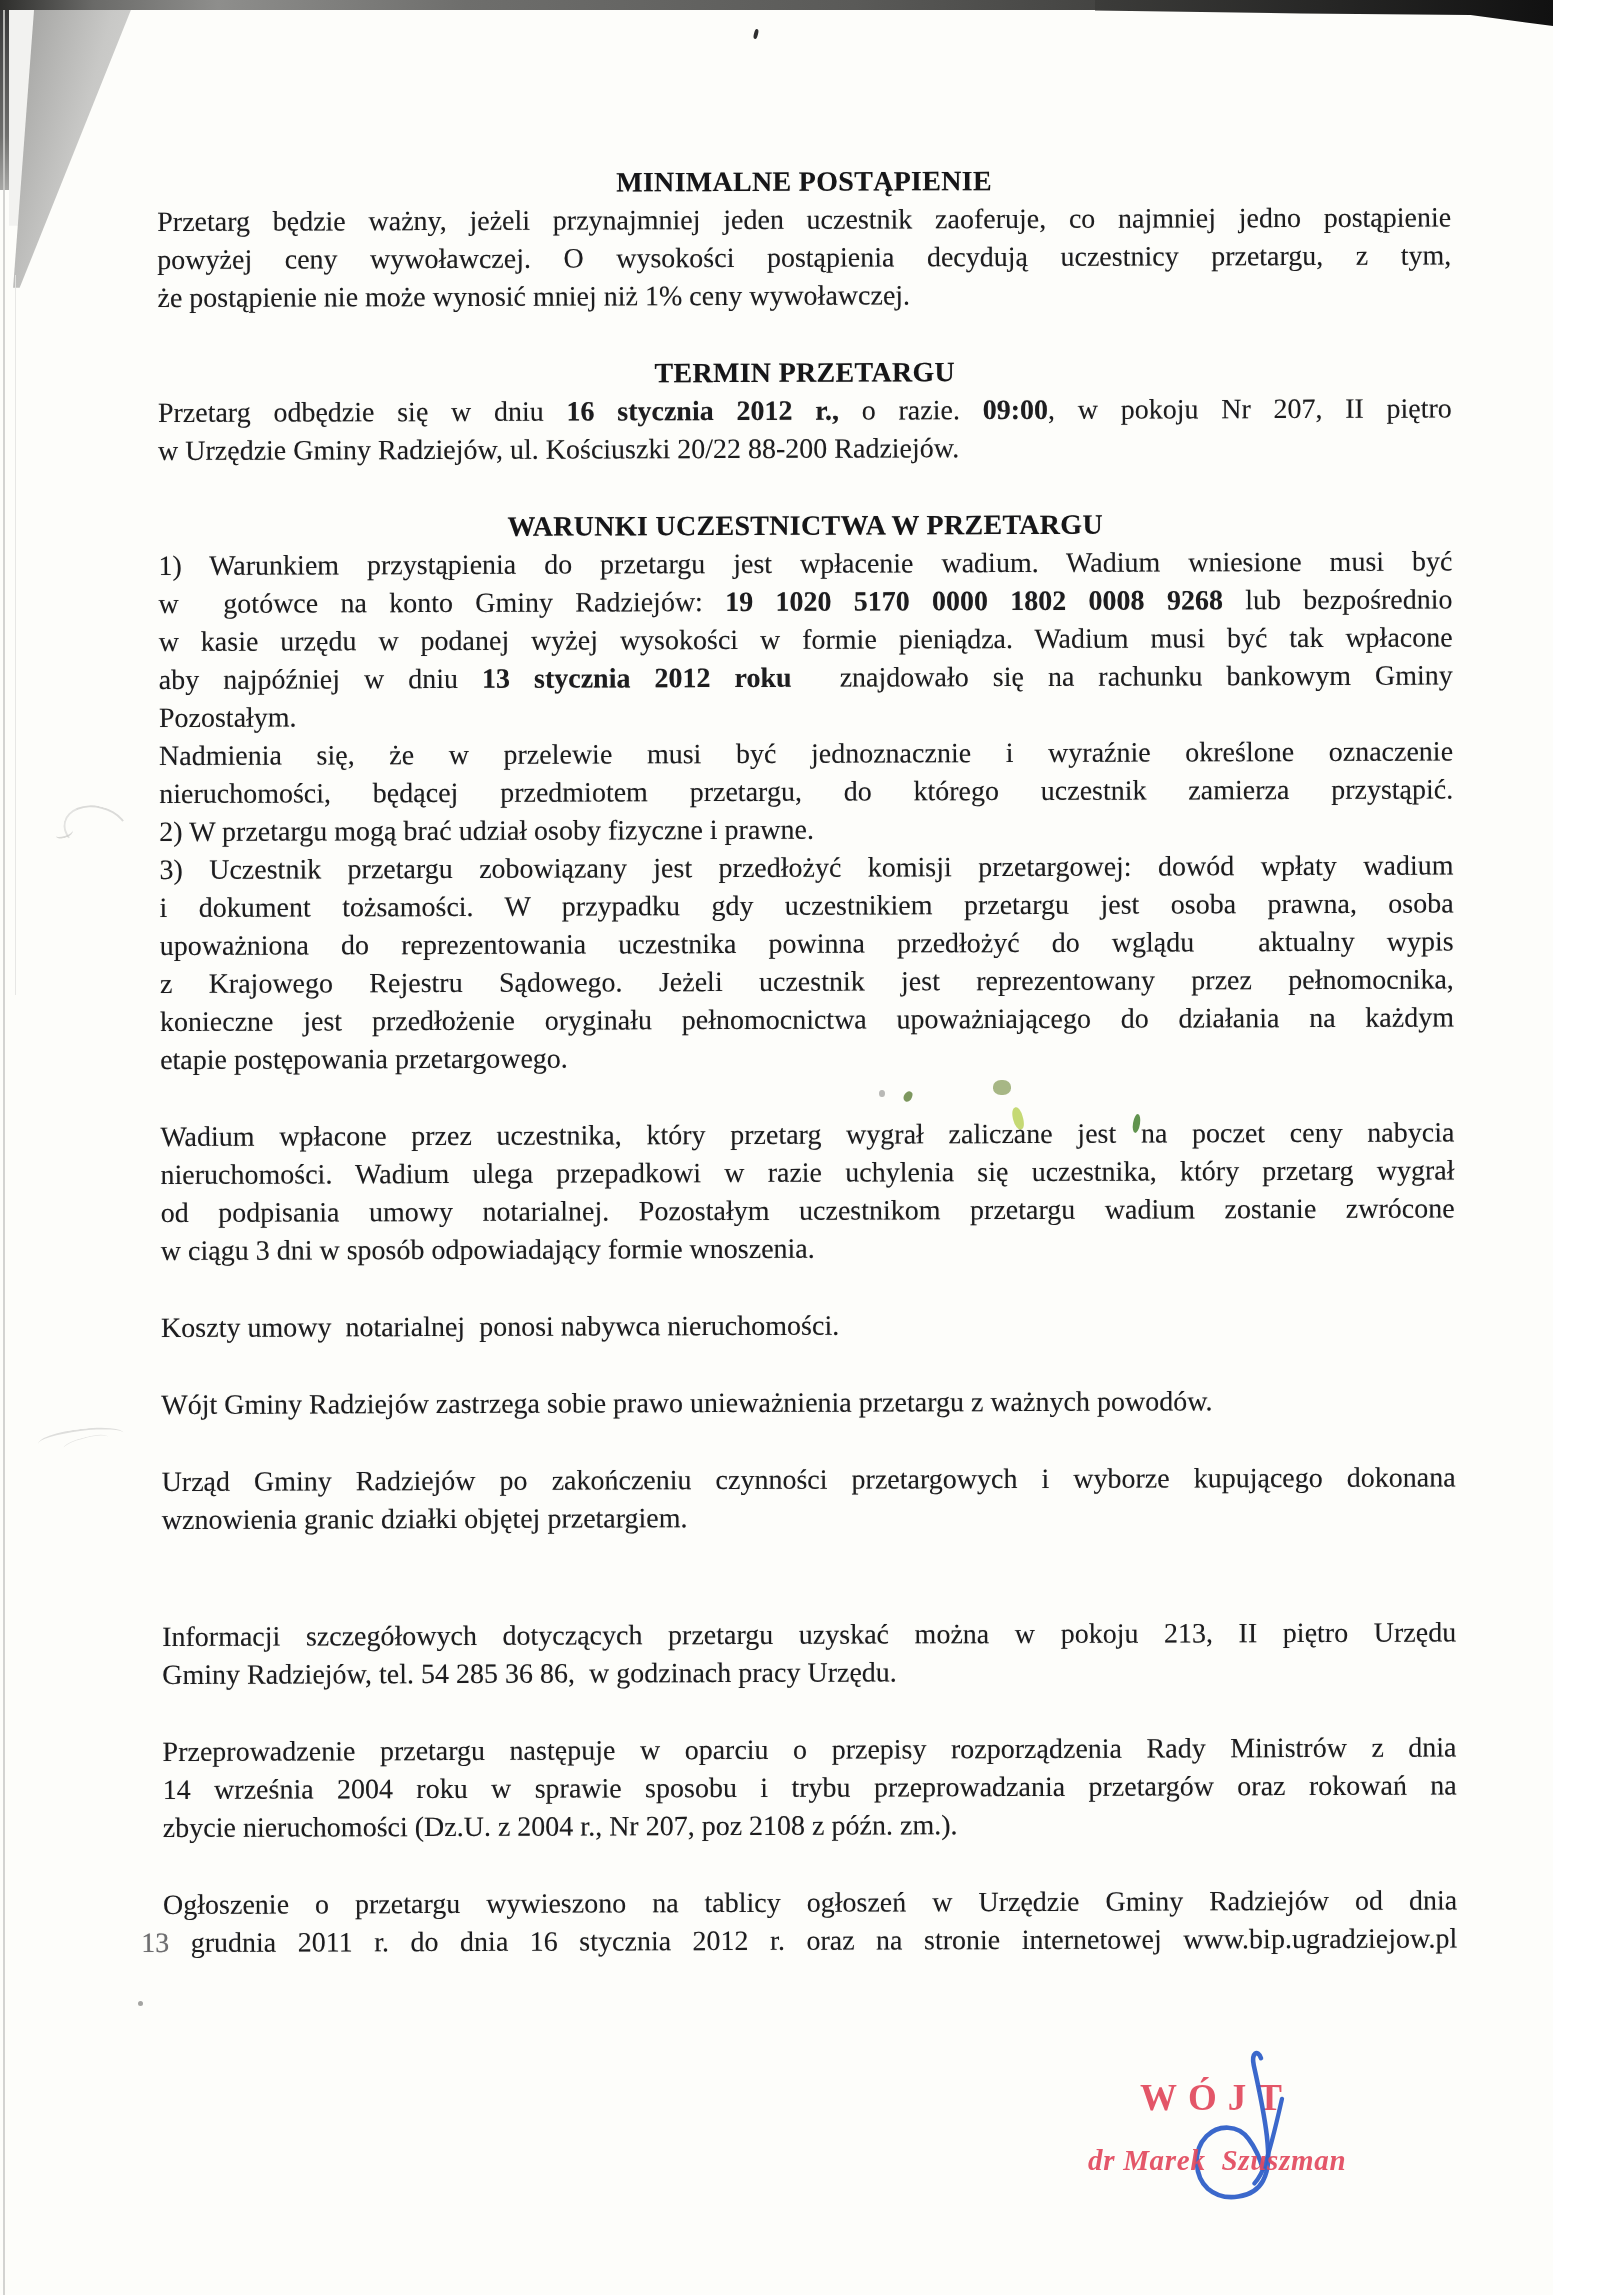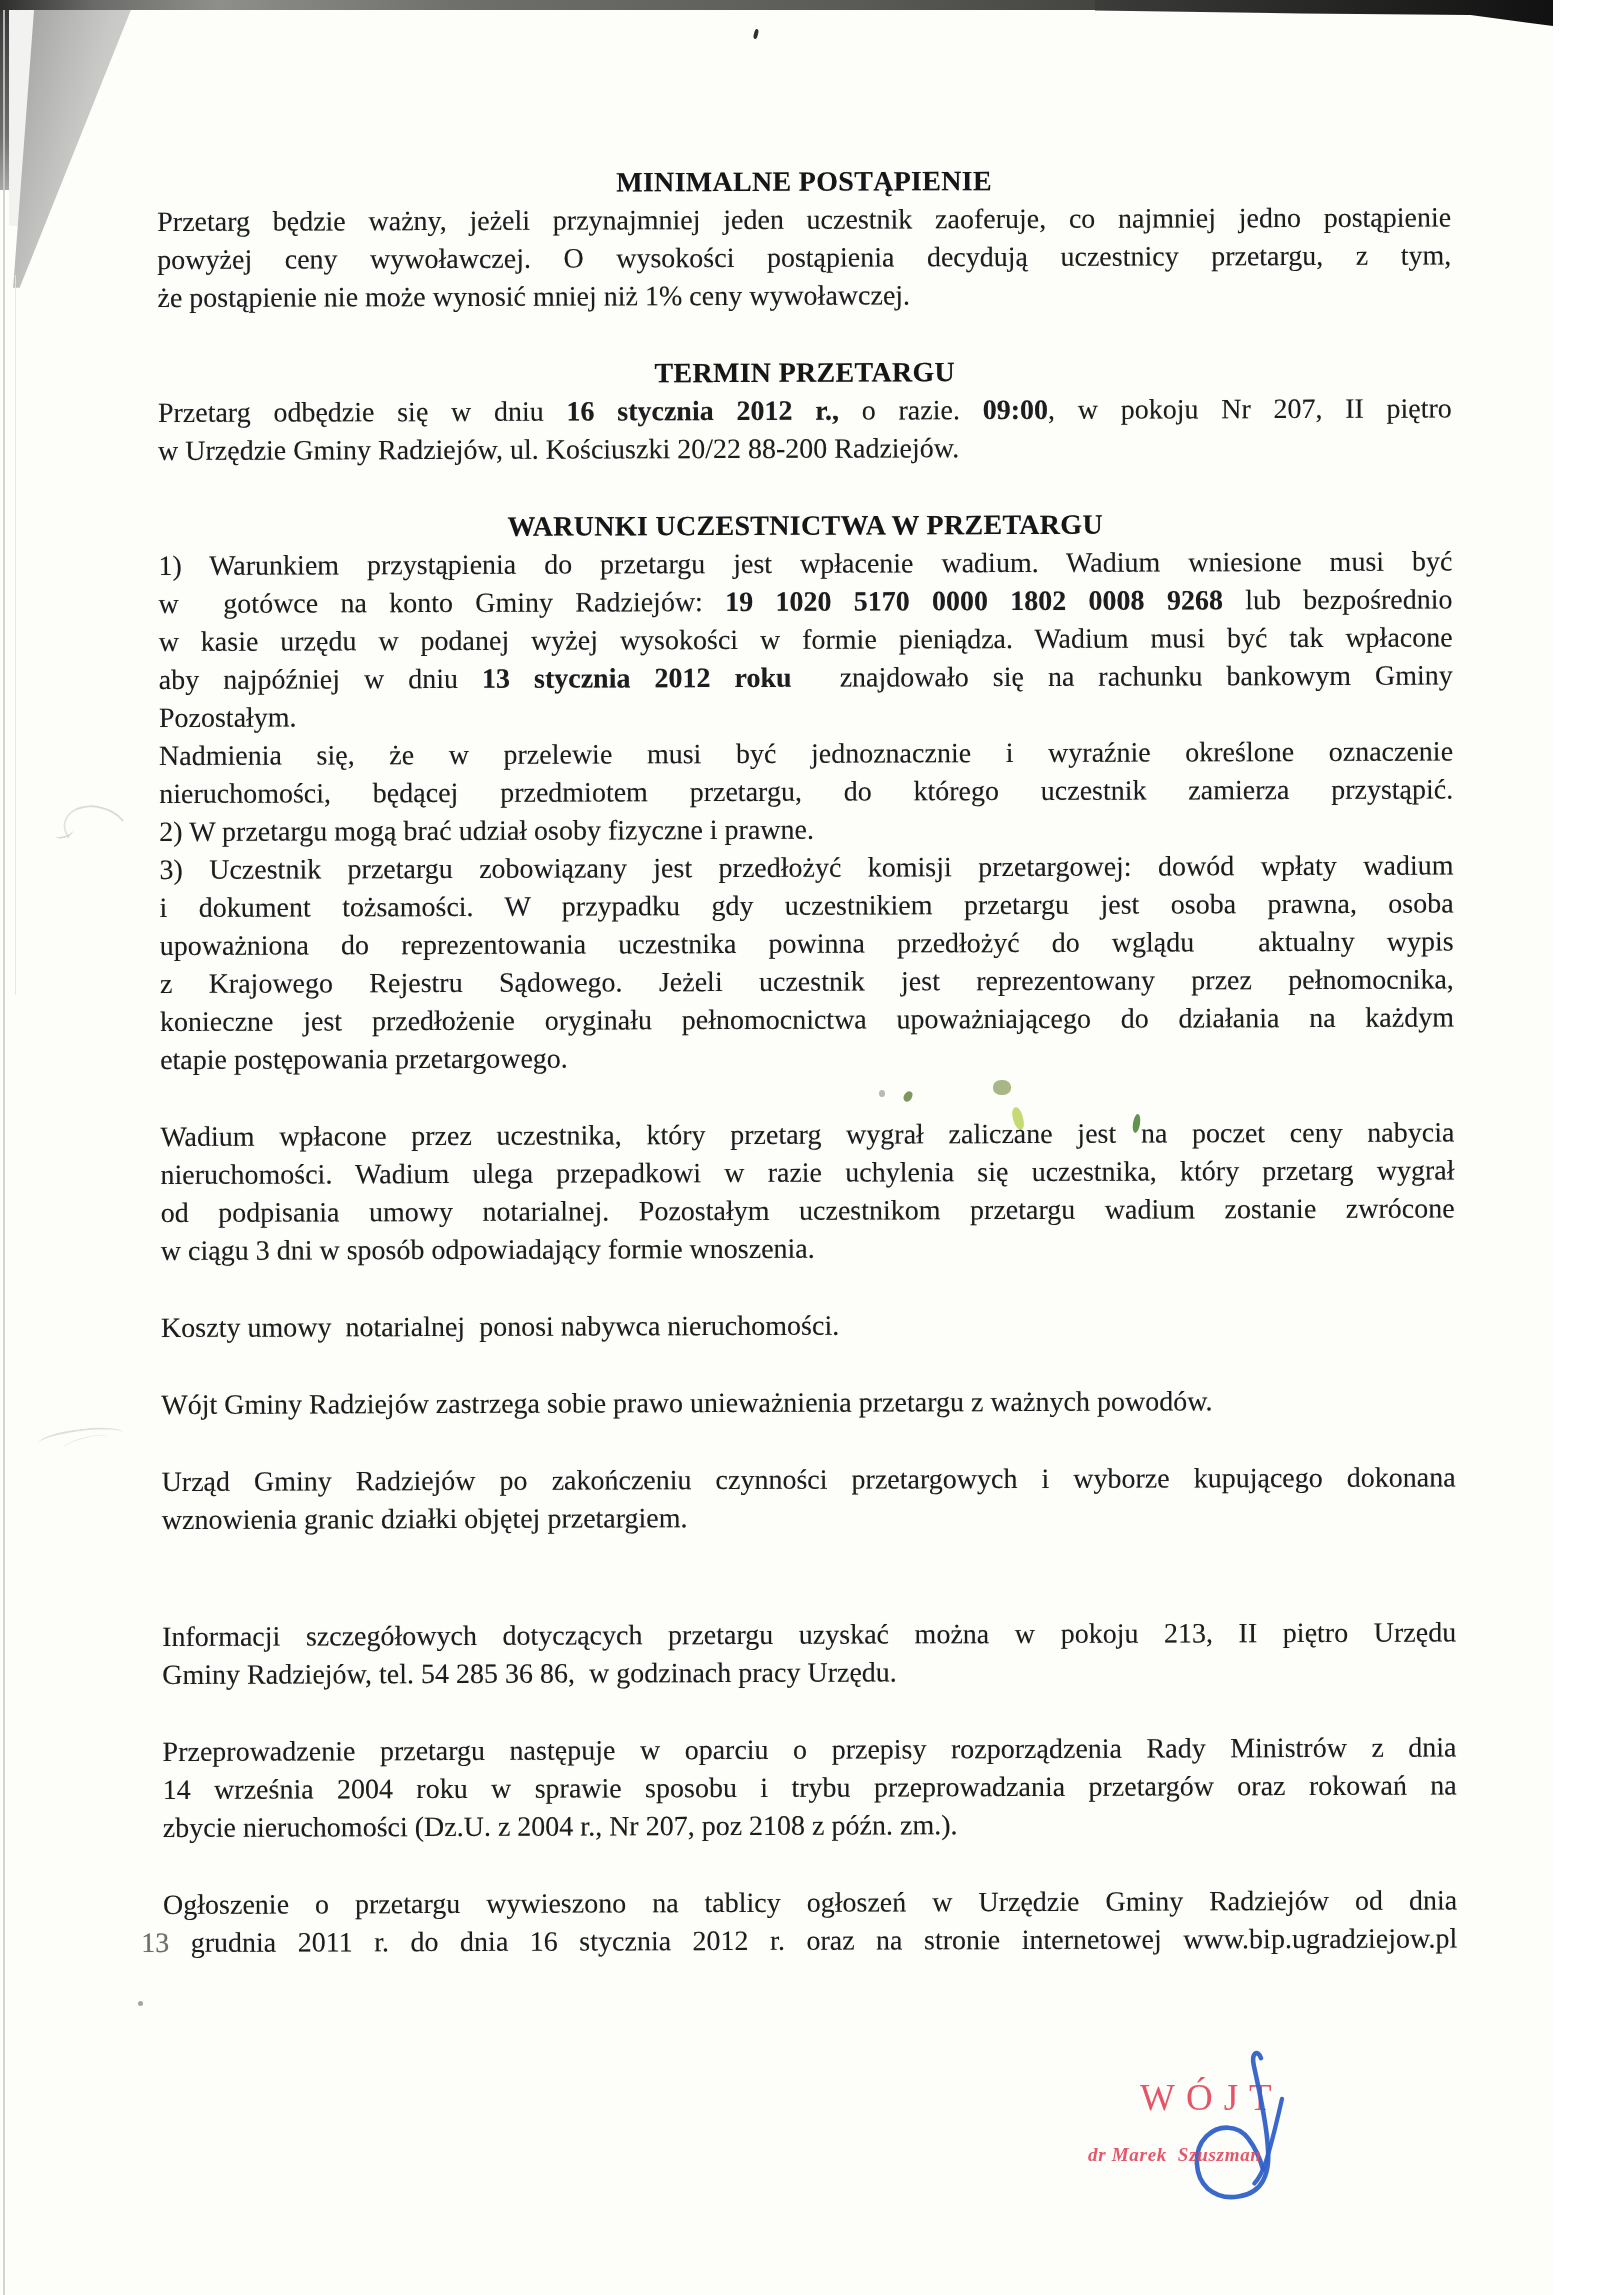--- a/index.html
+++ b/index.html
@@ -51,24 +51,24 @@
   }
   .heading { font-weight:bold; text-align:center; letter-spacing:0.3px; color:#161618; }
   .line { white-space:pre-wrap; }
   .line.just { text-align:justify; text-align-last:justify; }
   .line.outdent { margin-left:-22px; }
   .line b { font-weight:bold; }
   .light { color:#6e6e70; }
 
   
   .sig-title { position:absolute; left:1140px; top:2076px;
-    font-size:37px; font-weight:normal; letter-spacing:11px;
+    font-size:37px; font-weight:bold; letter-spacing:11px;
     font-family:"Liberation Serif", serif; opacity:.93; }
   .sig-name { position:absolute; left:1088px; top:2144px;
-    font-size:19px; font-weight:bold; font-style:italic; letter-spacing:0.7px;
+    font-size:29px; font-weight:bold; font-style:italic; letter-spacing:0.7px;
     white-space:pre; font-family:"Liberation Serif", serif; opacity:.92; }
   .sig-svg { position:absolute; left:1175px; top:2047px; }
 </style>
 </head>
 <body>
 
 <div class="page">
 
   <div class="scan-top-bar"></div>
   <div class="scan-top-right"></div>

